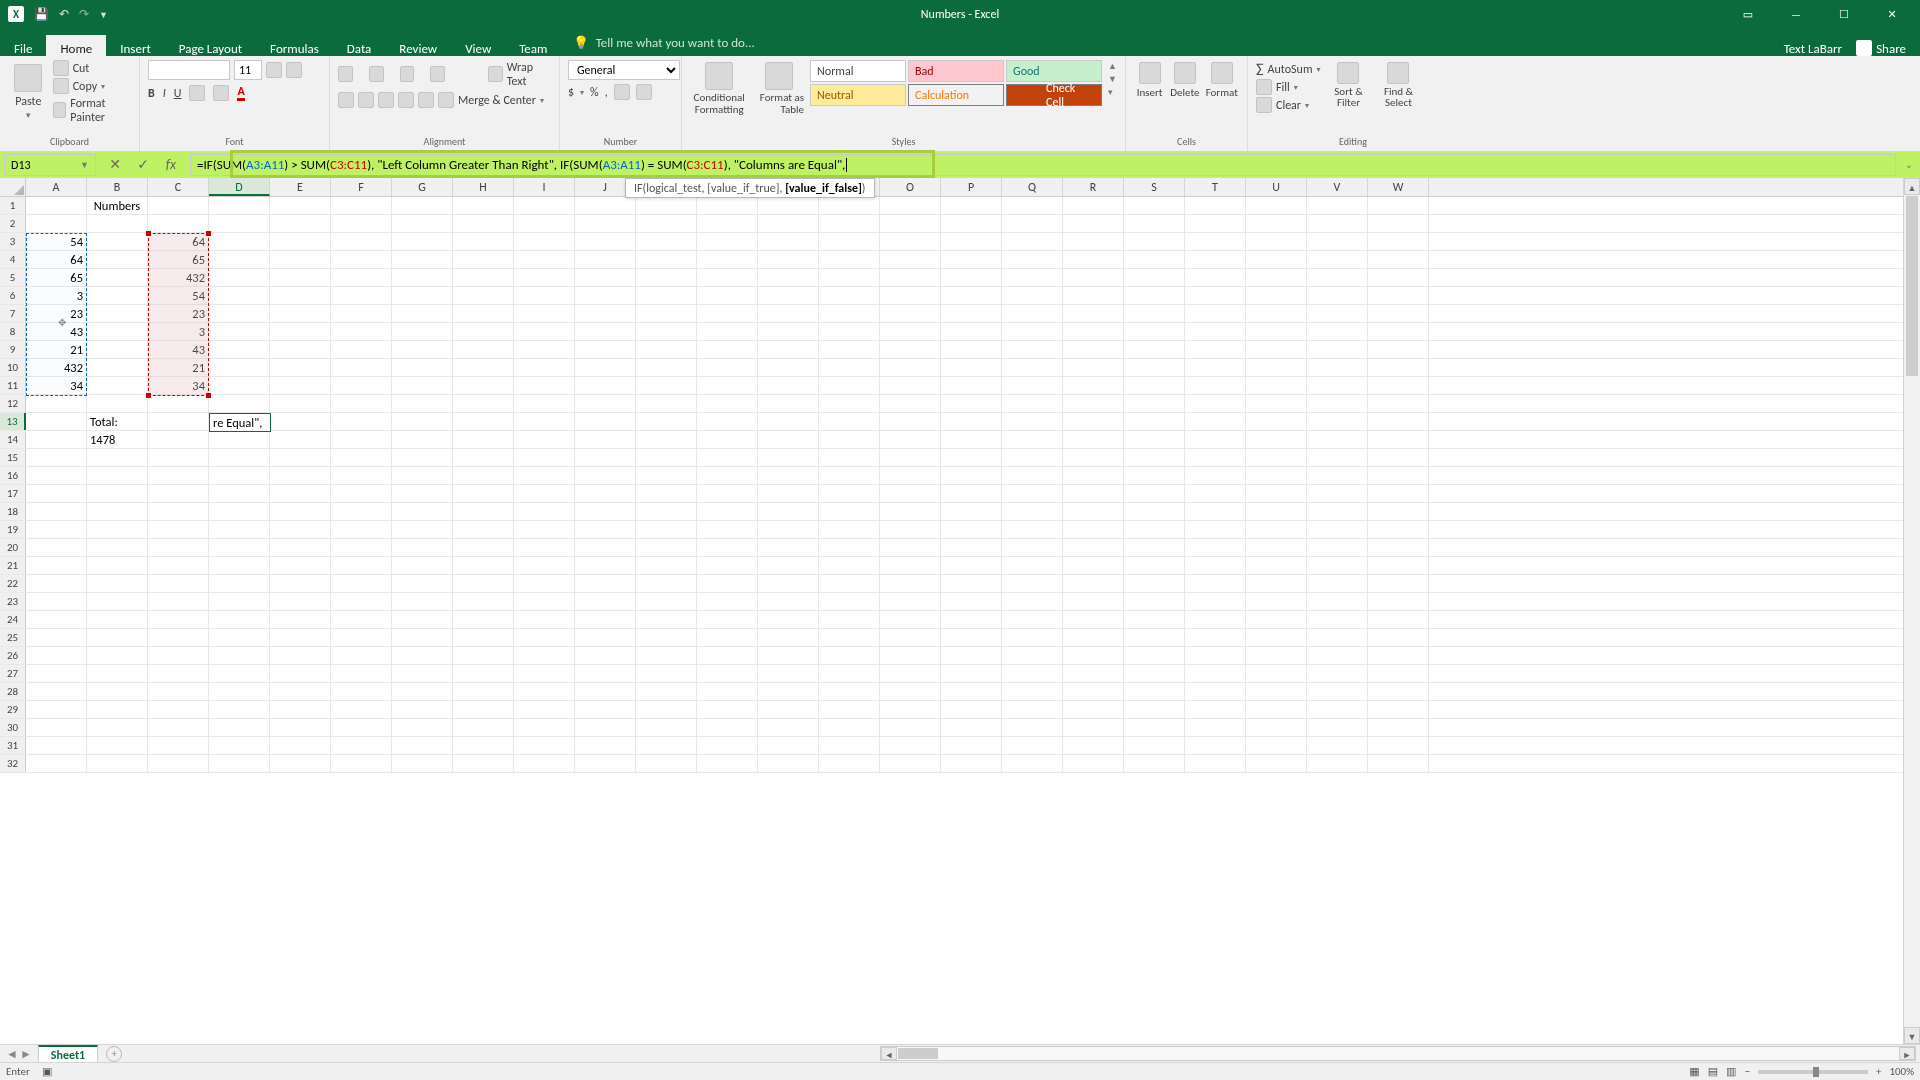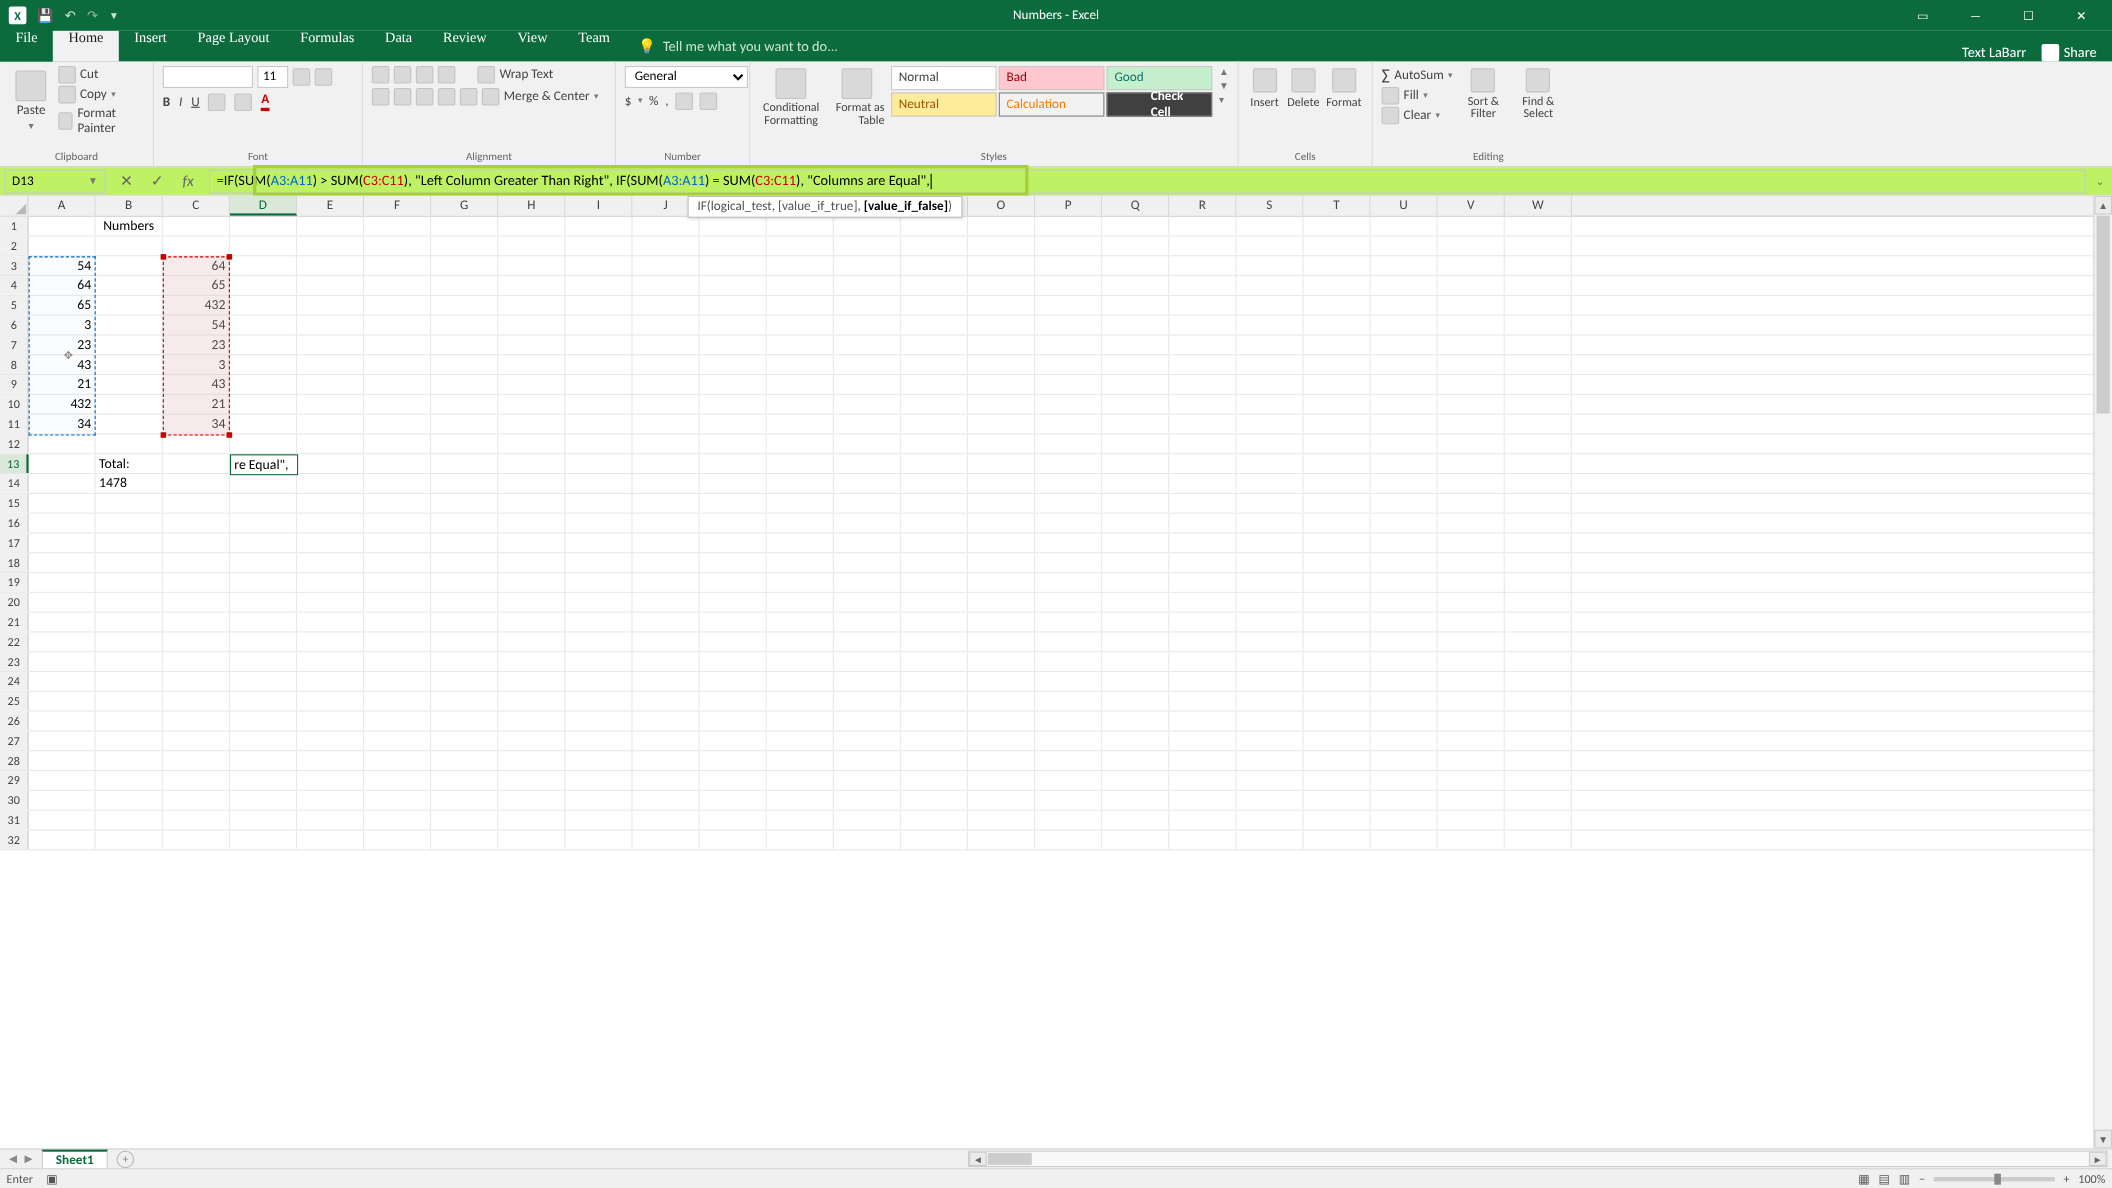--- a/index.html
+++ b/index.html
@@ -8,42 +8,42 @@
 
 .titlebar { height:28px; background:#0c6b3d; display:flex; align-items:center; color:#fff; font-size:12px; position:relative; }
 .titlebar .qat { display:flex; align-items:center; gap:10px; padding-left:8px; }
 .titlebar .qat .sq { width:16px; height:16px; background:#fff; border-radius:2px; display:flex; align-items:center; justify-content:center; color:#0c6b3d; font-weight:bold; font-size:11px;}
 .titlebar .doc { position:absolute; left:50%; transform:translateX(-50%); font-size:12px; }
 .titlebar .winctl { margin-left:auto; display:flex; align-items:center; gap:4px; padding-right:6px; }
 .titlebar .winbtn { width:44px; height:28px; display:flex; align-items:center; justify-content:center; color:#fff; font-size:11px; }
 
 
 .tabrow { height:28px; background:#0c6b3d; display:flex; align-items:flex-end; color:#fff; font-size:13px; }
-.tabrow .tab { padding:6px 14px 14px 14px; cursor:pointer;font-family:Liberation Serif, serif; }
+.tabrow .tab { padding:6px 14px 0 14px; cursor:pointer; }
 .tabrow .tab.file { background:#0c6b3d; color:#fff; font-weight:400;}
 .tabrow .tab.active { background:#f1f1f1; color:#1a1a1a; }
 .tabrow .tellme { display:flex; align-items:center; gap:6px; color:#c9e4d4; padding:6px 12px; font-size:13px;}
 .tabrow .right { margin-left:auto; display:flex; align-items:center; gap:14px; padding-right:14px; color:#fff;}
 .tabrow .ava { width:16px; height:16px; border-radius:2px; background:#fff;}
 
 
 .ribbon { height:96px; background:#f1f1f1; border-bottom:1px solid #d4d4d4; display:flex; font-size:12px; color:#444; }
 .group { border-right:1px solid #dcdcdc; padding:4px 8px 2px 8px; display:flex; flex-direction:column; justify-content:space-between; }
 .group-label { text-align:center; font-size:10px; color:#666; padding-top:2px; padding-bottom:1px;}
 .grow { display:flex; align-items:center; gap:4px; }
 .btncol { display:flex; flex-direction:column; gap:2px; }
 .bigbtn { display:flex; flex-direction:column; align-items:center; gap:2px; width:48px; padding:2px 0;}
 .bigbtn .ico { width:28px; height:28px; }
 .ico { background:#d9d9d9; border:1px solid #c3c3c3; border-radius:2px; }
 .smico { width:16px; height:16px; background:#d9d9d9; border:1px solid #c3c3c3; border-radius:2px;}
 .ribbon input, .ribbon select { font-size:12px; border:1px solid #c9c9c9; background:#fff; height:20px; padding:0 4px;}
 .stylecell { width:96px; height:22px; border:1px solid #c9c9c9; display:flex; align-items:center; padding:0 6px; font-size:12px;}
 .sty-normal{background:#fff;} .sty-bad{background:#ffc7ce;color:#9c0006;} .sty-good{background:#c6efce;color:#0f766e;}
 .sty-neutral{background:#ffeb9c;color:#9c5700;} .sty-calc{background:#f2f2f2;color:#fa7d00;border:1px solid #7f7f7f;}
-.sty-check{background:#404040;color:#fff;font-weight:bold;border:1px solid #7f7f7f;padding-left:39px;}
+.sty-check{background:#c2410c;color:#fff;font-weight:normal;border:1px solid #7f7f7f;padding-left:39px;}
 .txtbtn { display:flex; align-items:center; gap:4px; font-size:12px; }
 
 
 .fbar-row { height:26px; border-bottom:1px solid #d4d4d4; display:flex; align-items:center; background:#bef264; position:relative;}
 .namebox { width:92px; height:22px; border:1px solid #c9c9c9; margin-left:4px; display:flex; align-items:center; padding:0 6px; font-size:12px; justify-content:space-between;}
 .namebox .dd{font-size:9px;color:#777;}
 .fbar-ctrls { display:flex; align-items:center; gap:10px; padding:0 10px; color:#666; font-size:14px;}
 .fbar-ctrls span{width:18px;text-align:center;}
 .fbar { flex:1; height:22px; border:1px solid #c9c9c9; padding:1px 6px; font-size:13px; font-family:Calibri,Arial; display:flex; align-items:center; position:relative; margin-right:6px;}
 .highlight-box { position:absolute; border:3px solid #a7cf3b; pointer-events:none; }
@@ -180,21 +180,21 @@
         <div class="smico"></div>
         <div class="smico"></div>
         <span style="color:#c00;font-weight:bold;border-bottom:3px solid #c00">A</span>
       </div>
     </div>
     <div class="group-label">Font</div>
   </div>
 
   <div class="group" style="width:230px">
     <div class="btncol" style="gap:4px">
-      <div class="grow" style="gap:4px">
+      <div class="grow" style="gap:16px">
         <div class="smico"></div>
         <div class="smico"></div>
         <div class="smico"></div>
         <div class="smico"></div>
         <div style="width:12px"></div>
         <div class="txtbtn">
             <div class="smico"></div>
             <span>Wrap Text</span>
           </div>
       </div>

